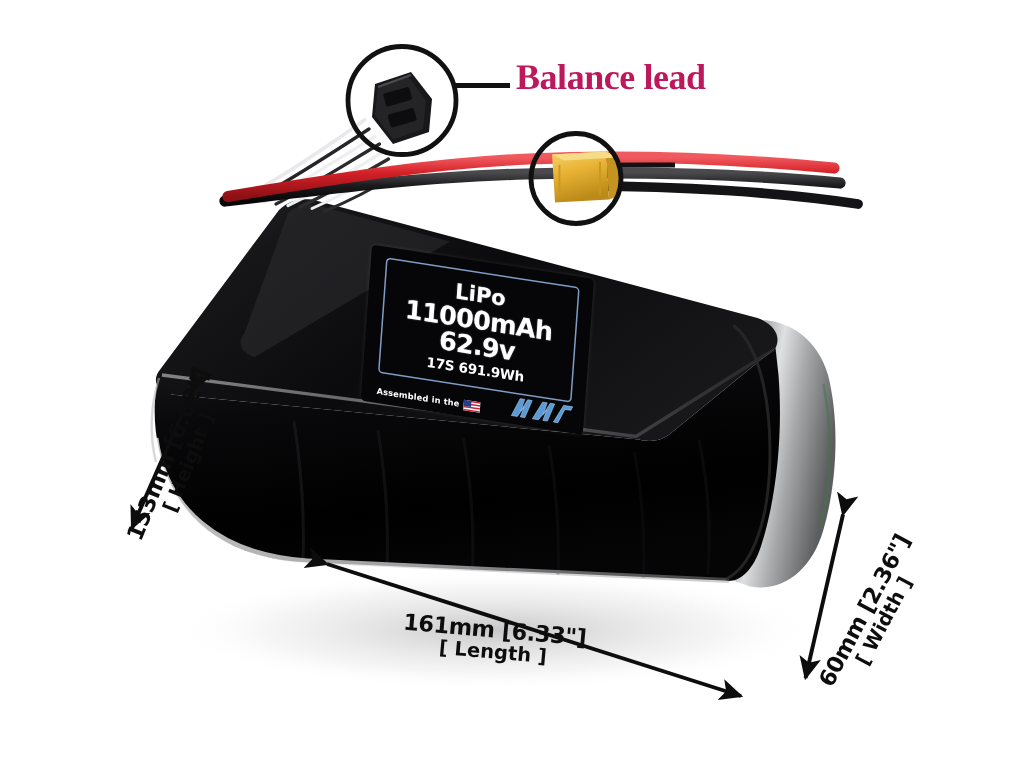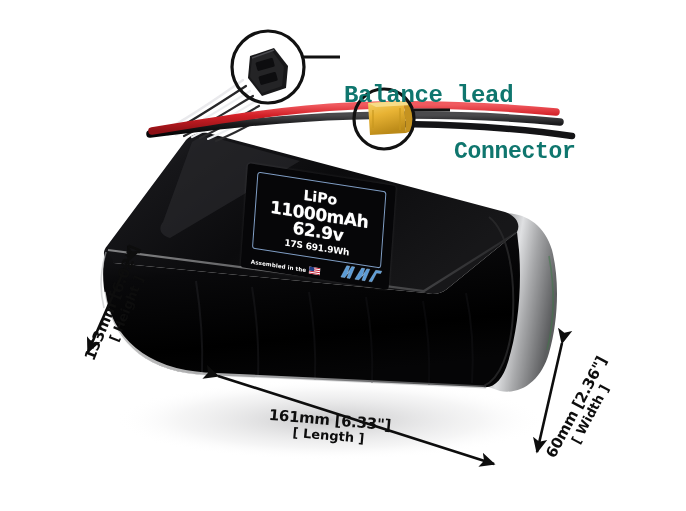--- a/index.html
+++ b/index.html
@@ -124,26 +124,25 @@
     position: absolute;
     right: 6px;
     bottom: 2px;
     width: 44px;
     height: 19px;
   }
 
   
   .callout-label {
     position: absolute;
-    font-family: Liberation Mono, monospace;
-    font-weight: bold;
-    color: #0f766e;
+    font-family: Liberation Serif, serif;
+    font-weight: bold;
+    color: #be185d;
     white-space: nowrap;
     line-height: 1;
-    margin-top: 44px;
   }
   #callout-balance-text {
     left: 344px;
     top: 40px;
     font-size: 24px;
     letter-spacing: -0.3px;
   }
   #callout-connector-text {
     left: 454px;
     top: 97px;
@@ -380,21 +379,20 @@
     <svg class="maxamps-logo" viewBox="0 0 88 36">
       <g fill="#5b9bd5" stroke="#a8cdf0" stroke-width="0.8">
         <path d="M 4,30 L 14,6 L 20,6 L 16,22 L 24,6 L 30,6 L 22,30 L 16,30 L 20,16 L 12,30 Z"></path>
         <path d="M 32,30 L 44,6 L 50,6 L 46,22 L 54,6 L 60,6 L 52,30 L 46,30 L 50,16 L 40,30 Z"></path>
         <path d="M 60,30 L 72,6 L 84,6 L 82,11 L 74,11 L 66,30 Z"></path>
       </g>
     </svg>
   </div>
 
   <div class="callout-label" id="callout-balance-text">Balance lead</div>
-  <div class="callout-label" id="callout-connector-text">Connector</div>
 
   <div class="dim-label" id="dim-height-label">
     <span class="l1">153mm [6.02"]</span>
     <span class="l2">[ Height ]</span>
   </div>
 
   <div class="dim-label" id="dim-length-label">
     <span class="l1">161mm [6.33"]</span>
     <span class="l2">[ Length ]</span>
   </div>

